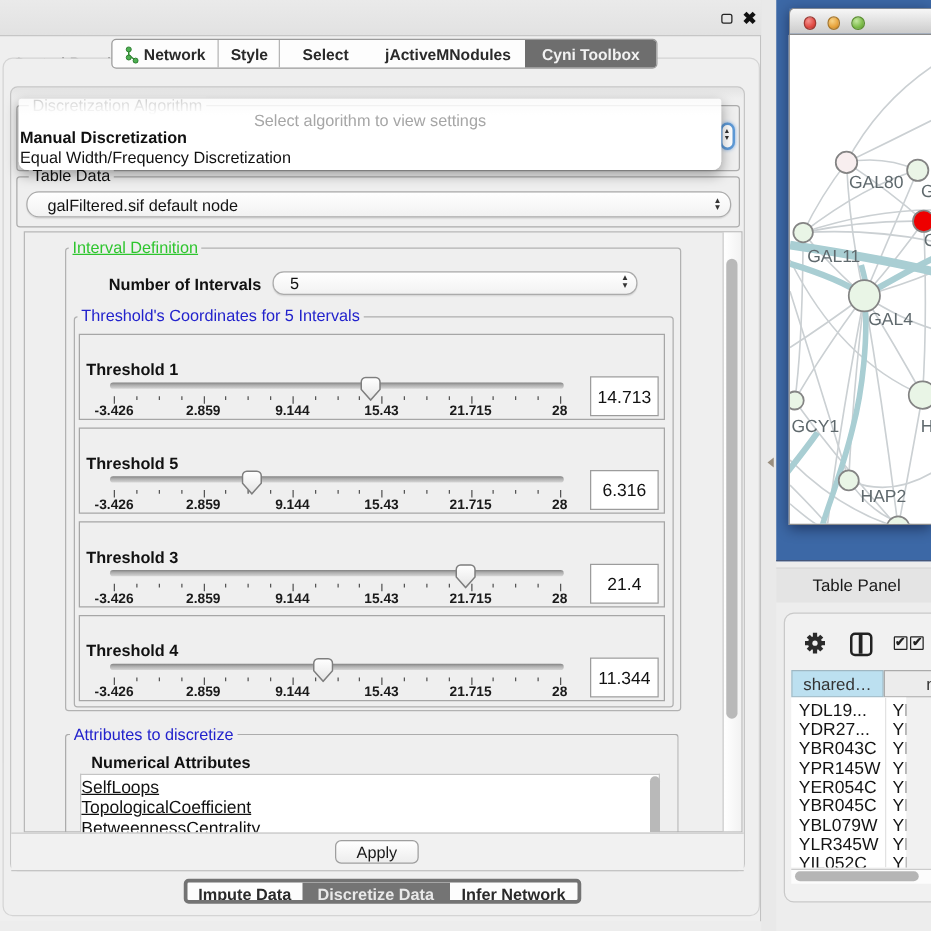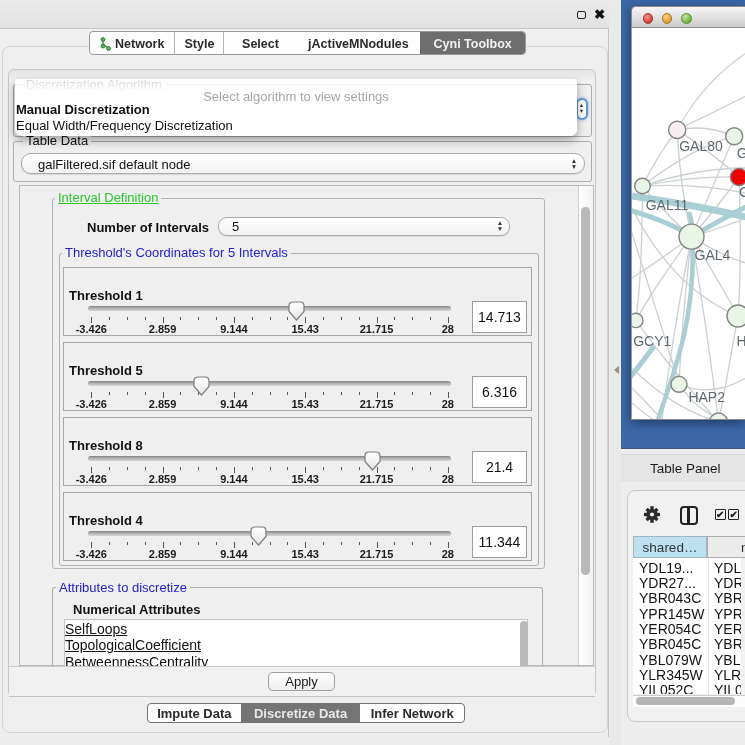--- a/index.html
+++ b/index.html
@@ -147,21 +147,21 @@
             <stop offset="0" stop-color="#FFFFFF"></stop>
             <stop offset="0.5" stop-color="#F2F2F2"></stop>
             <stop offset="1" stop-color="#E4E4E4"></stop>
           </linearGradient>
         </defs>
         <path d="M1,4.5 A3.5,3.5 0 0 1 4.5,1 L12.5,1 A3.5,3.5 0 0 1 16,4.5 L16,10.5 L8.5,19 L1,10.5 Z" fill="url(#tg2)" stroke="#7E7E7E" stroke-width="1.2"></path>
       </svg>
       <div class="vbox" style="left:408px;top:33px;width:55px;height:31.6px;line-height:30px;">6.316</div>
     </div>
     <div class="tpanel" style="top:417.2px">
-      <div class="ttitle">Threshold 8</div>
+      <div class="ttitle">Threshold 3</div>
       <div class="track"></div>
       <div class="tick" style="left:27.3px;top:48.8px;height:6px;"></div>
       <div class="tick" style="left:45.1px;top:48.8px;height:3.4px;"></div>
       <div class="tick" style="left:63.0px;top:48.8px;height:3.4px;"></div>
       <div class="tick" style="left:80.8px;top:48.8px;height:3.4px;"></div>
       <div class="tick" style="left:98.6px;top:48.8px;height:6px;"></div>
       <div class="tick" style="left:116.4px;top:48.8px;height:3.4px;"></div>
       <div class="tick" style="left:134.2px;top:48.8px;height:3.4px;"></div>
       <div class="tick" style="left:152.1px;top:48.8px;height:3.4px;"></div>
       <div class="tick" style="left:169.9px;top:48.8px;height:6px;"></div>
@@ -243,21 +243,21 @@
 <div class="grouplbl" style="left:56px;top:581px;color:#2222CC;">Attributes to discretize</div>
 <div class="abs" style="left:57px;top:602px;font-size:13px;font-weight:700;color:#111;padding-left:16px;">Numerical Attributes</div>
 <div class="abs" style="left:64px;top:619px;width:464px;height:47px;background:#FFF;border:1px solid #C4C4C4;border-bottom:none;overflow:hidden;">
   <div style="font-size:14px;color:#111;padding-left:0;line-height:16.3px;padding-top:1px;text-decoration:underline;">SelfLoops<br>TopologicalCoefficient<br>BetweennessCentrality</div>
 </div>
 <div class="abs" style="left:519.5px;top:621px;width:8px;height:45px;border-radius:4px 4px 0 0;background:#B9B9B9;"></div>
 
 <div class="abs" style="left:9px;top:666px;width:586px;height:31px;background:#F1F1F1;border-top:1px solid #C9C9C9;border-bottom:1px solid #C4C4C4;"></div>
 <div class="abs" style="left:268px;top:672px;width:67px;height:19px;border-radius:5px;background:linear-gradient(#FFFFFF,#EDEDED);border:1px solid #9E9E9E;font-size:13px;color:#1A1A1A;text-align:center;line-height:17px;">Apply</div>
 
-<div class="abs" style="left:147px;top:703px;width:318px;height:20px;background:#FDFDFD;border:1px solid #737373;border-radius:4px;display:flex;overflow:hidden;">
+<div class="abs" style="left:147px;top:703px;width:318px;height:20px;background:#FDFDFD;border:3px solid #737373;border-radius:4px;display:flex;overflow:hidden;">
   <div class="toptab" style="width:93px;height:18px;font-size:13px;">Impute Data</div>
   <div class="toptab" style="width:120px;height:18px;font-size:13px;background:#747474;color:#E9E9E9;">Discretize Data</div>
   <div class="toptab" style="width:104px;height:18px;font-size:13px;">Infer Network</div>
 </div>
 
 <div class="abs" style="left:609px;top:0;width:12px;height:745px;background:#E9E9E9;"></div>
 <div class="abs" style="left:614px;top:366px;width:0;height:0;border-top:4px solid transparent;border-bottom:4px solid transparent;border-right:5px solid #9A8F80;"></div>
 <div class="abs" style="left:621px;top:0;width:124px;height:449px;background:#3C68A6;"></div>
 <div class="abs" style="left:621px;top:448px;width:124px;height:1px;background:#44567A;"></div>
 
@@ -349,21 +349,21 @@
 </svg>
 <div class="abs" style="left:679.5px;top:505.5px;width:18px;height:19px;border:2.6px solid #222;border-radius:4px;"></div>
 <div class="abs" style="left:687.2px;top:507px;width:2.6px;height:16px;background:#222;"></div>
 <div class="abs" style="left:714.8px;top:509px;width:11px;height:11px;border:1.8px solid #222;border-radius:1px;font-size:10px;font-weight:700;line-height:10px;text-align:center;color:#222;">✔</div>
 <div class="abs" style="left:728.3px;top:509px;width:11px;height:11px;border:1.8px solid #222;border-radius:1px;font-size:10px;font-weight:700;line-height:10px;text-align:center;color:#222;">✔</div>
 
 <div class="abs" style="left:633px;top:535.6px;width:112px;height:22.7px;overflow:hidden;">
   <div class="abs" style="left:0;top:0;width:74px;height:22.7px;background:#BCE0F0;border:1px solid #9FB7C2;font-size:13.5px;color:#333;text-align:center;line-height:21px;">shared…</div>
   <div class="abs" style="left:74px;top:0;width:60px;height:22.7px;background:#ECECEC;border:1px solid #ABABAB;font-size:13.5px;color:#333;padding-left:33px;line-height:21px;">na</div>
 </div>
-<div class="abs" id="tablerows" style="left:633px;top:558.3px;width:108px;height:136px;background:#FFF;overflow:hidden;font-size:14px;color:#141414;">
+<div class="abs" id="tablerows" style="left:633px;top:558.3px;width:92px;height:136px;background:#FFF;overflow:hidden;font-size:14px;color:#141414;">
   <div class="abs" style="left:74.5px;top:0;width:1px;height:136px;background:#E2E2E2;"></div>
     <div class="abs" style="left:6px;top:1.5px;white-space:nowrap;">YDL19...</div>
     <div class="abs" style="left:81px;top:1.5px;white-space:nowrap;">YDL194W</div>
     <div class="abs" style="left:6px;top:16.8px;white-space:nowrap;">YDR27...</div>
     <div class="abs" style="left:81px;top:16.8px;white-space:nowrap;">YDR277C</div>
     <div class="abs" style="left:6px;top:32.1px;white-space:nowrap;">YBR043C</div>
     <div class="abs" style="left:81px;top:32.1px;white-space:nowrap;">YBR043C</div>
     <div class="abs" style="left:6px;top:47.4px;white-space:nowrap;">YPR145W</div>
     <div class="abs" style="left:81px;top:47.4px;white-space:nowrap;">YPR145W</div>
     <div class="abs" style="left:6px;top:62.7px;white-space:nowrap;">YER054C</div>

